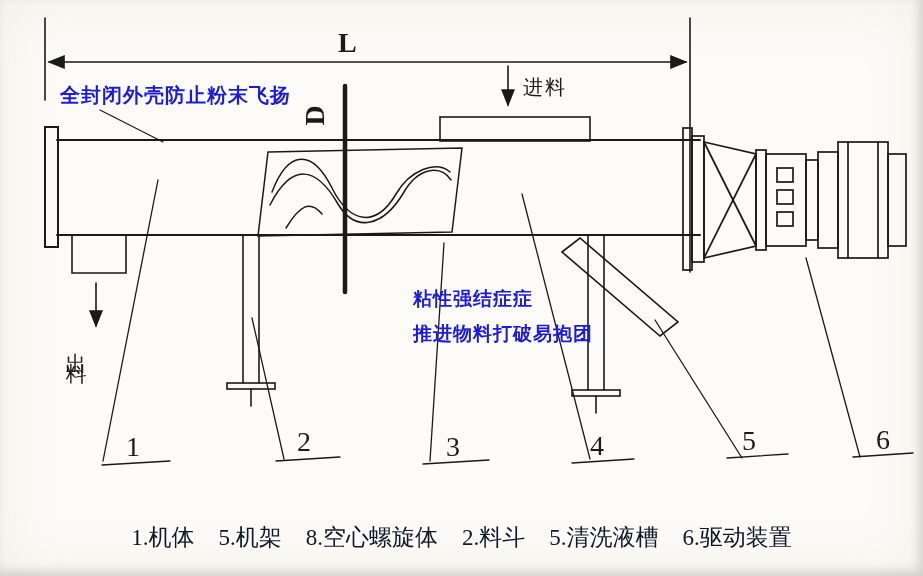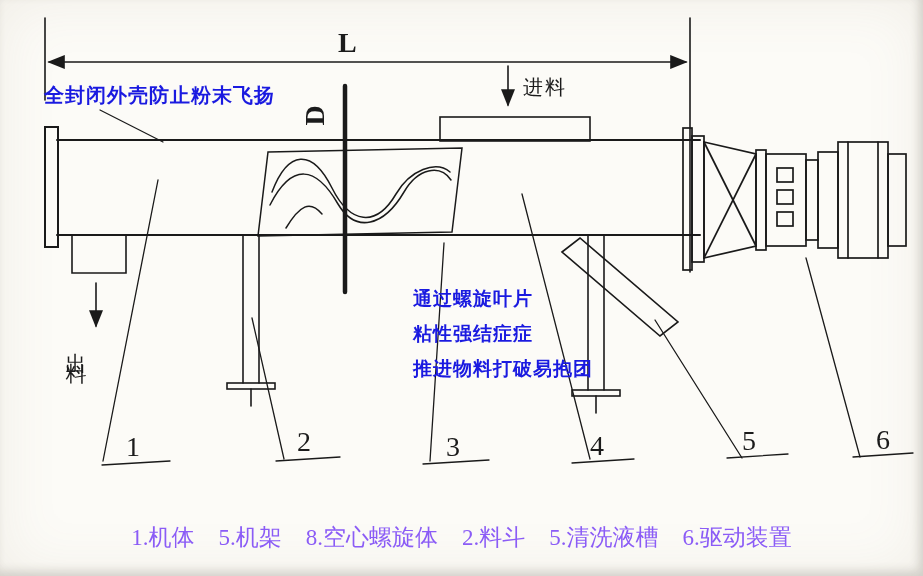--- a/index.html
+++ b/index.html
@@ -36,21 +36,21 @@
   }
   .rot{transform:rotate(-90deg);transform-origin:center;}
   .partnum{font-size:28px;}
   .caption{
     position:absolute;
     left:0;right:0;top:522px;
     display:flex;
     justify-content:center;
     gap:24px;
     font-size:23px;
-    color:#8b5cf6;
+    color:#0f172a;
     font-family:"Liberation Serif", serif;
   }
 </style>
 </head>
 <body>
 
 <div id="stage">
 
   <svg class="art" width="923" height="576" viewBox="0 0 923 576" stroke="#1a1a1a" fill="none" stroke-width="1.6" stroke-linecap="round">
     <defs>
@@ -139,28 +139,27 @@
       <line x1="572" y1="463" x2="634" y2="459"></line>
       <line x1="727" y1="458" x2="788" y2="454"></line>
       <line x1="853" y1="457" x2="913" y2="453"></line>
     </g>
   </svg>
 
   <div class="lbl dim" style="left:338px;top:28px;">L</div>
 
   <div class="lbl dim rot" style="left:305px;top:100px;">D</div>
 
-  <div class="lbl blue blue-top" style="left:44px;top:84px;">全封闭外壳防止粉末飞扬</div>
+  <div class="lbl blue blue-top" style="left:60px;top:84px;">全封闭外壳防止粉末飞扬</div>
 
   <div class="lbl cn" style="left:523px;top:76px;text-align:right;">进料</div>
 
   <div class="lbl cn vertical" style="left:64px;top:336px;">出料</div>
 
   <div class="lbl blue blue-note" style="left:413px;top:281px;">
-    <div>通过螺旋叶片</div>
     <div>粘性强结症症</div>
     <div>推进物料打破易抱团</div>
   </div>
 
   <div class="lbl partnum" style="left:126px;top:432px;">1</div>
   <div class="lbl partnum" style="left:297px;top:427px;">2</div>
   <div class="lbl partnum" style="left:446px;top:432px;">3</div>
   <div class="lbl partnum" style="left:590px;top:431px;">4</div>
   <div class="lbl partnum" style="left:742px;top:426px;">5</div>
   <div class="lbl partnum" style="left:876px;top:425px;">6</div>

